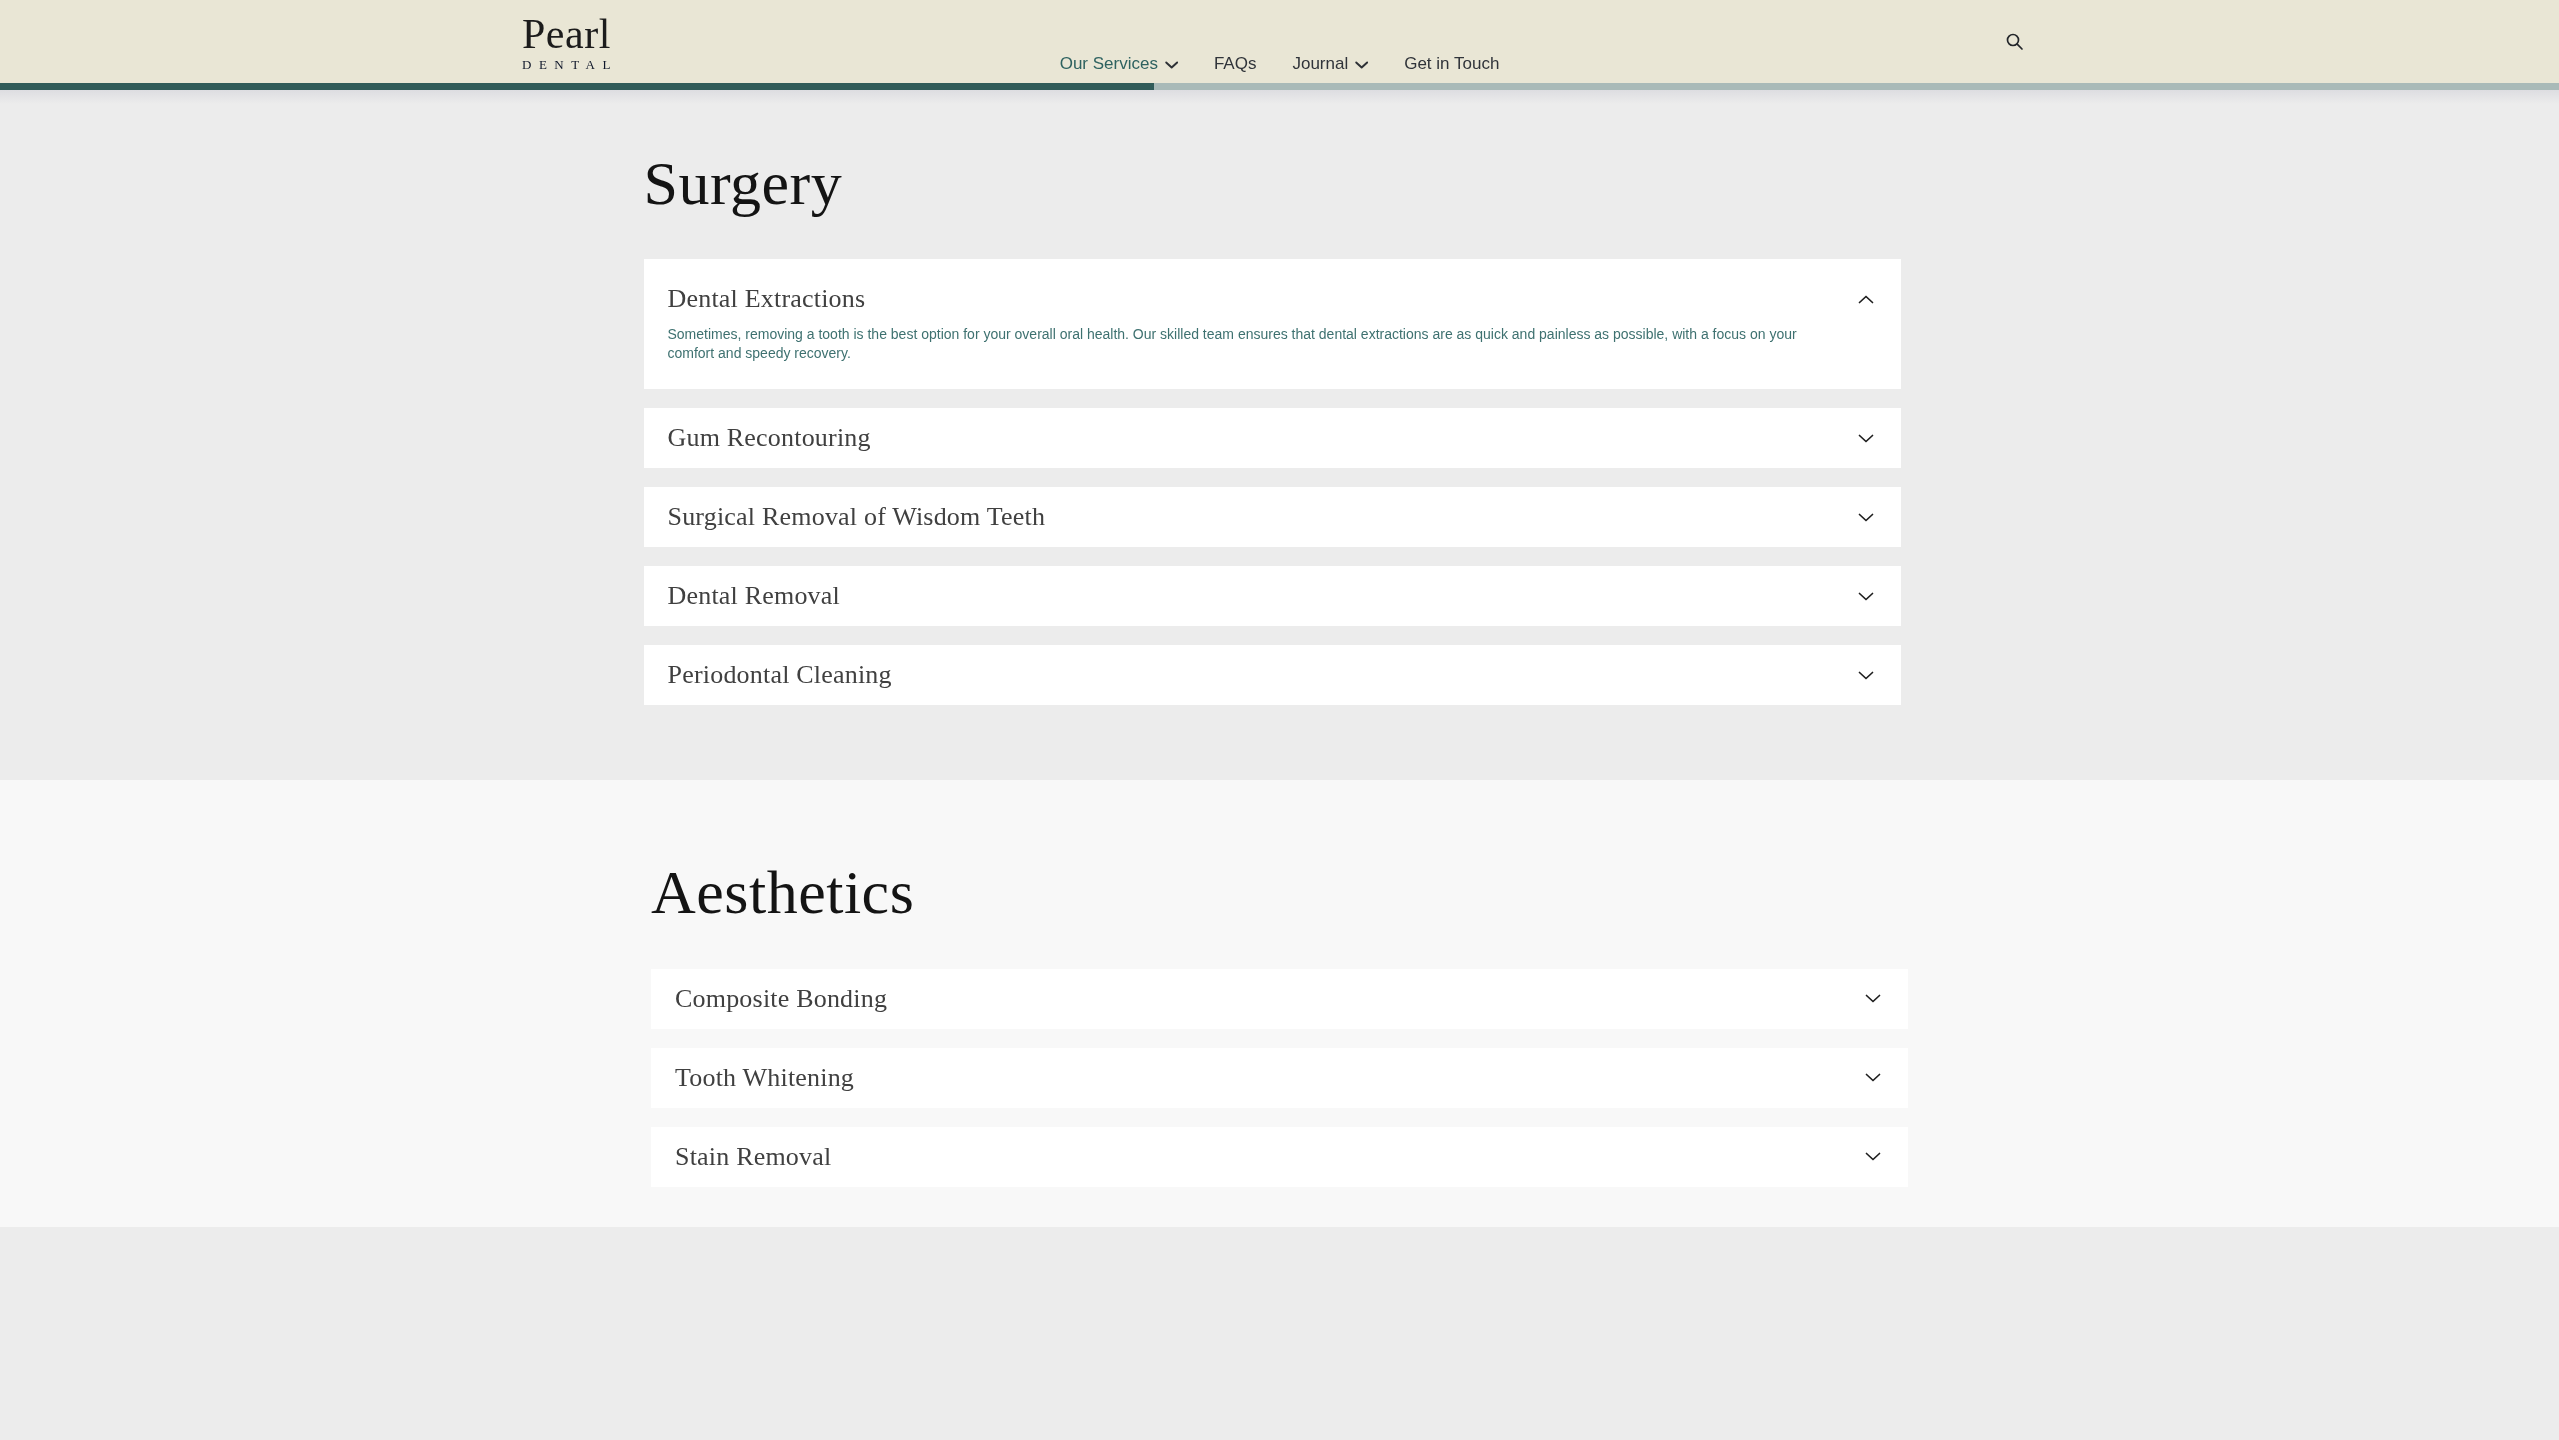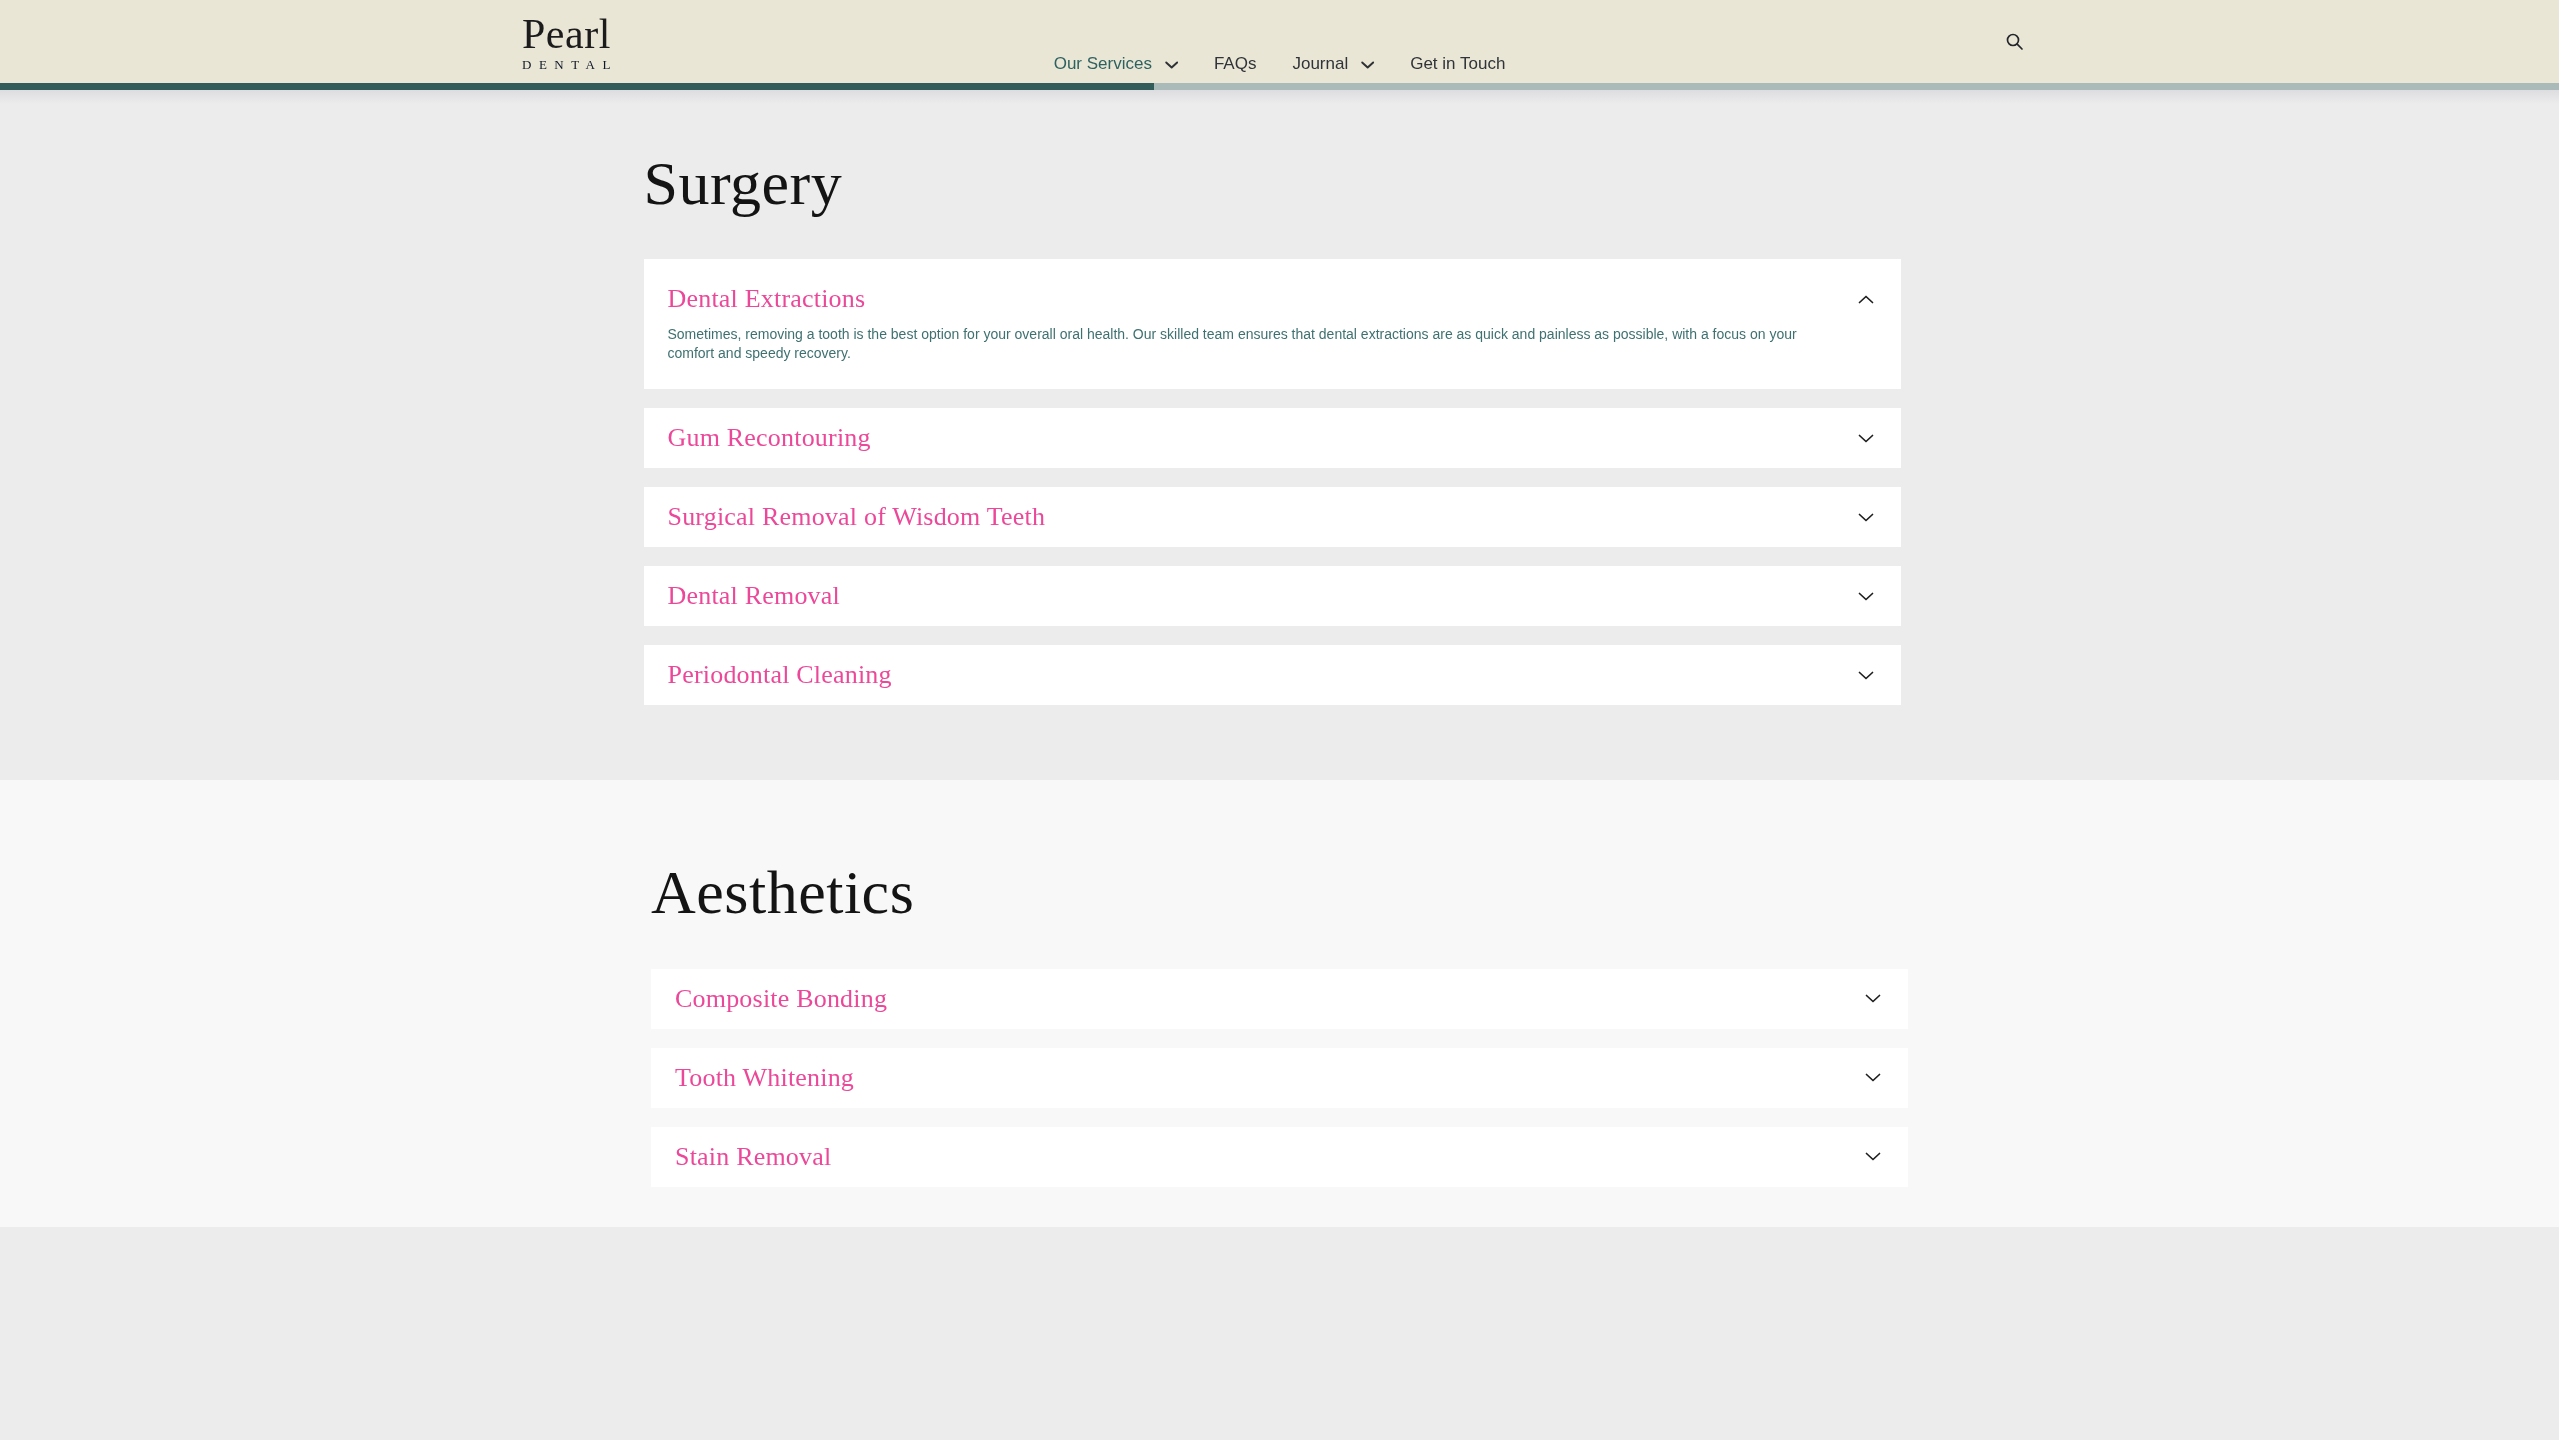--- a/index.html
+++ b/index.html
@@ -48,21 +48,21 @@
     display: flex;
     align-items: center;
     gap: 36px;
     white-space: nowrap;
   }
   .nav-item {
     font-size: 17px;
     color: #30343a;
     display: flex;
     align-items: center;
-    gap: 13px;
+    gap: 7px;
     cursor: pointer;
     margin-top: 44px;
   }
   .nav-item.active { color: #2e6260; }
   .nav-chevron { display: inline-flex; margin-top: 2px; }
   .search-btn {
     width: 26px; height: 26px;
     display: flex; align-items: center; justify-content: center;
     cursor: pointer;
     margin-right: 10px;
@@ -121,21 +121,21 @@
   }
   .accordion-head {
     display: flex;
     align-items: center;
     justify-content: space-between;
     cursor: pointer;
   }
   .accordion-title {
     font-family: "Liberation Serif", "DejaVu Serif", serif;
     font-size: 26px;
-    color: #ec4899;
+    color: #404040;
     letter-spacing: 0.2px;
   }
   .accordion-desc {
     margin-top: 11px;
     font-size: 14px;
     line-height: 19px;
     color: #3e7170;
     padding-right: 60px;
   }
   .acc-chevron { flex: 0 0 auto; display: inline-flex; }

